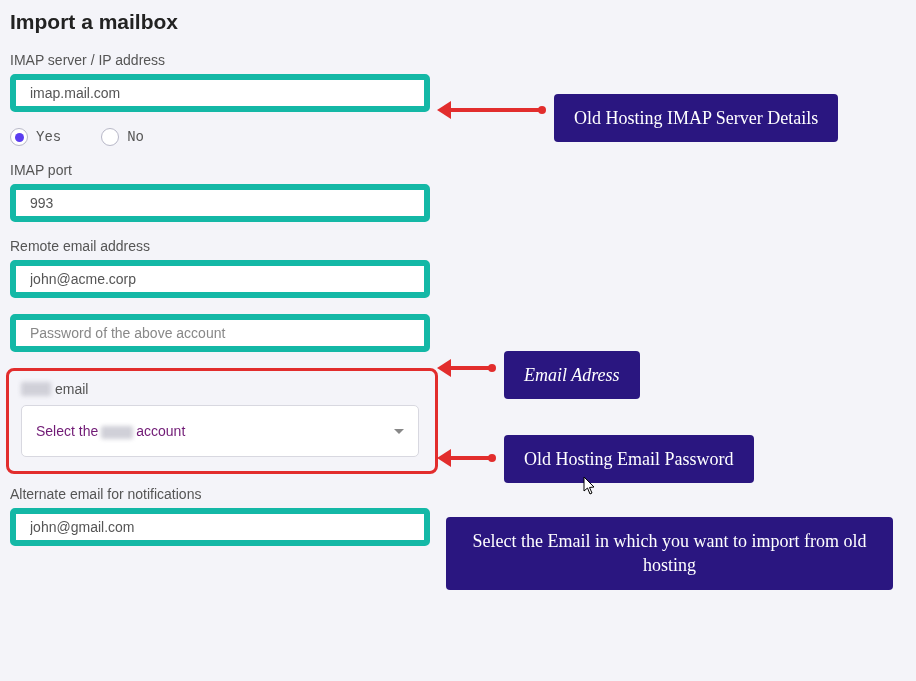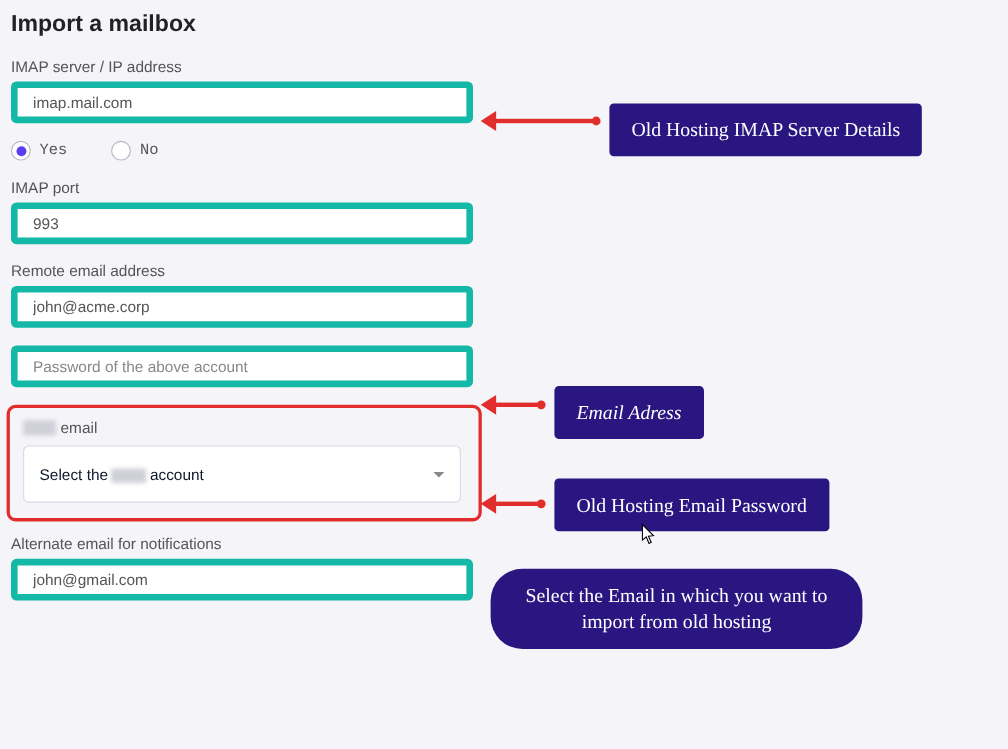--- a/index.html
+++ b/index.html
@@ -73,21 +73,21 @@
       background: #5b3df0;
     }
     .select-input {
       width: 400px;
       height: 52px;
       border: 1px solid #d8d8e0;
       border-radius: 5px;
       background: #fff;
       padding: 0 14px;
       font-size: 14px;
-      color: #0f172a;
+      color: #701a75;
       display: flex;
       align-items: center;
       justify-content: space-between;
       cursor: pointer;
     }
     .chev {
       width: 0; height: 0;
       border-left: 5px solid transparent;
       border-right: 5px solid transparent;
       border-top: 5px solid #888;
@@ -230,17 +230,17 @@
   <input type="text" class="text-input" value="john@gmail.com" style="">
 </div>
 
 <div class="arrow" style="left:449px; top:108px; width:94px;"></div>
 <div class="arrow" style="left:449px; top:366px; width:44px;"></div>
 <div class="arrow" style="left:449px; top:456px; width:44px;"></div>
 
 <div class="callout" style="left:554px; top:94px;">Old Hosting IMAP Server Details</div>
 <div class="callout" style="left:504px; top:351px;font-style:italic;">Email Adress</div>
 <div class="callout" style="left:504px; top:435px;">Old Hosting Email Password</div>
-<div class="callout" style="left:446px; top:517px; width:338px;border-radius:29px;">Select the Email in which you want to import from old hosting</div>
+<div class="callout" style="left:446px; top:517px; width:447px;">Select the Email in which you want to import from old hosting</div>
 
 <svg class="cursor-arrow" viewBox="0 0 14 20">
   <path d="M1 1 L1 15 L4.5 12 L7 18 L9 17 L6.5 11.5 L11 11 Z" fill="#fff" stroke="#000" stroke-width="1"></path>
 </svg>
 
 </body></html>

